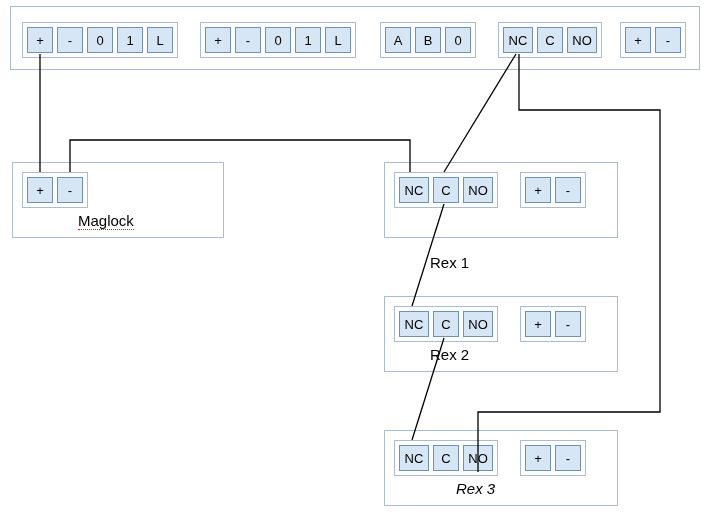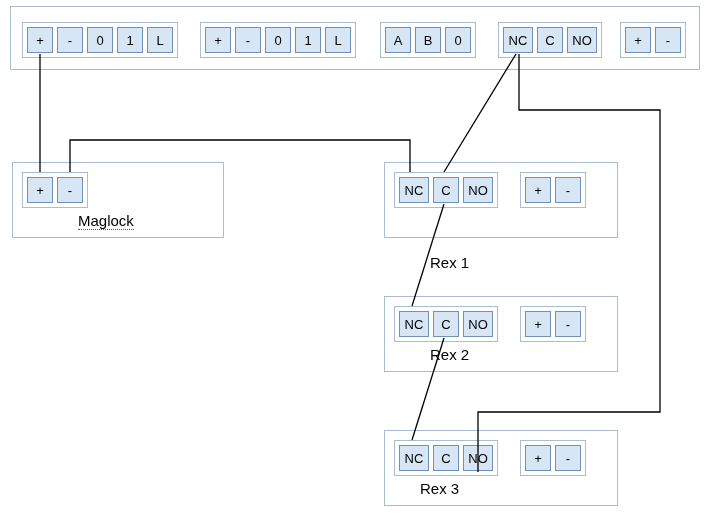--- a/index.html
+++ b/index.html
@@ -138,21 +138,21 @@
   <div class="box" style="left:384px; top:430px; width:232px; height:74px;"></div>
   <div class="group" style="left:394px; top:440px;">
     <div class="term termw">NC</div>
     <div class="term">C</div>
     <div class="term termw">NO</div>
   </div>
   <div class="group" style="left:520px; top:440px;">
     <div class="term">+</div>
     <div class="term">-</div>
   </div>
-  <div class="label" style="left:420px; top:480px;">Rex 3</div>
+  <div class="label" style="left:456px; top:480px;font-style:italic;">Rex 3</div>
 
   <svg class="wires">
 
     <line x1="40" y1="54" x2="40" y2="172"></line>
 
     <polyline points="70,172 70,140 410,140 410,172"></polyline>
 
     <line x1="516" y1="54" x2="444" y2="172"></line>
 
     <line x1="444" y1="204" x2="412" y2="306"></line>

